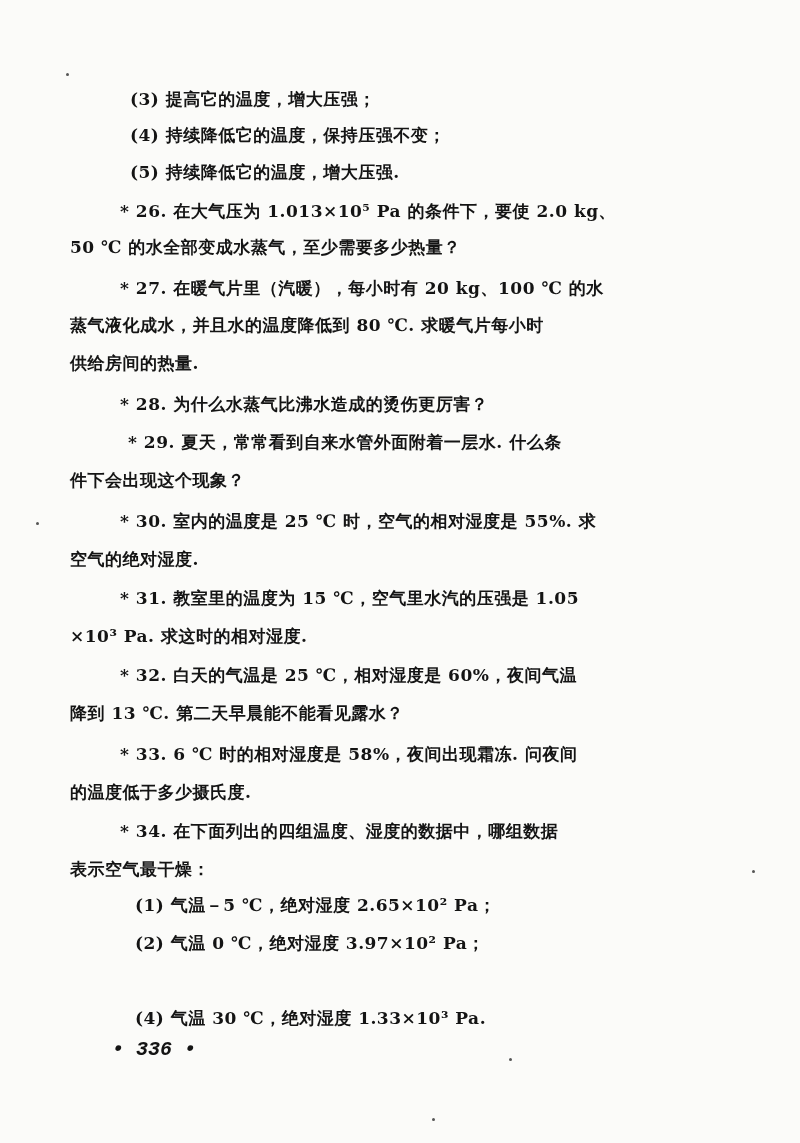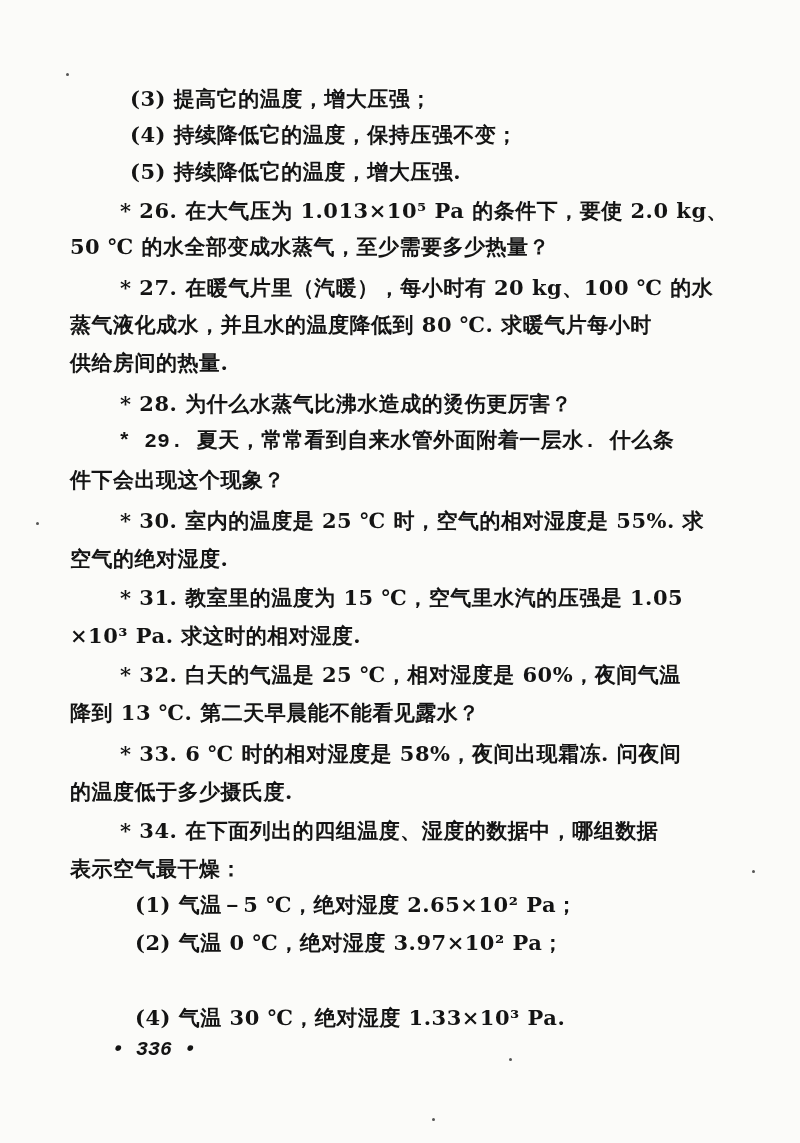--- a/index.html
+++ b/index.html
@@ -2,21 +2,21 @@
 <html><head>
 <meta charset="utf-8">
 <style>
   html, body { margin: 0; padding: 0; }
   body {
     width: 800px; height: 1143px; background: #fbfbf9; position: relative; overflow: hidden;
     font-family: "DejaVu Serif", "Liberation Serif", serif; color: #141414;
   }
   .page { position: absolute; left: 0; top: 0; width: 800px; height: 1143px; }
   .line {
-    position: absolute; font-size: 21px; line-height: 28px; white-space: nowrap;
+    position: absolute; font-size: 17px; line-height: 28px; white-space: nowrap;
     font-weight: bold; letter-spacing: 0.5px;
   }
   .pagenum {
     position: absolute; left: 112px; top: 1038px; font-size: 20px; font-style: italic;
     font-weight: bold; font-family: Liberation Mono, monospace;
   }
   .speck { position: absolute; width: 3px; height: 3px; border-radius: 50%; background: #555; }
 </style>
 </head>
 <body>
@@ -47,21 +47,21 @@
     <span>在暖气片里（汽暖），每小时有 20 kg、100 ℃ 的水</span>
   </div>
   <div class="line" style="left:70px; top:311px;">蒸气液化成水，并且水的温度降低到 80 ℃. 求暖气片每小时</div>
   <div class="line" style="left:70px; top:349px;">供给房间的热量.</div>
 
   <div class="line" style="left:120px; top:390px;">
     <span>* 28.</span>
     <span>为什么水蒸气比沸水造成的烫伤更厉害？</span>
   </div>
 
-  <div class="line" style="left:118px; top:428px;font-family:Liberation Mono, monospace;">
+  <div class="line" style="left:128px; top:428px;">
     <span>* 29.</span>
     <span>夏天，常常看到自来水管外面附着一层水. 什么条</span>
   </div>
   <div class="line" style="left:70px; top:466px;">件下会出现这个现象？</div>
 
   <div class="line" style="left:120px; top:507px;">
     <span>* 30.</span>
     <span>室内的温度是 25 ℃ 时，空气的相对湿度是 55%. 求</span>
   </div>
   <div class="line" style="left:70px; top:545px;">空气的绝对湿度.</div>

